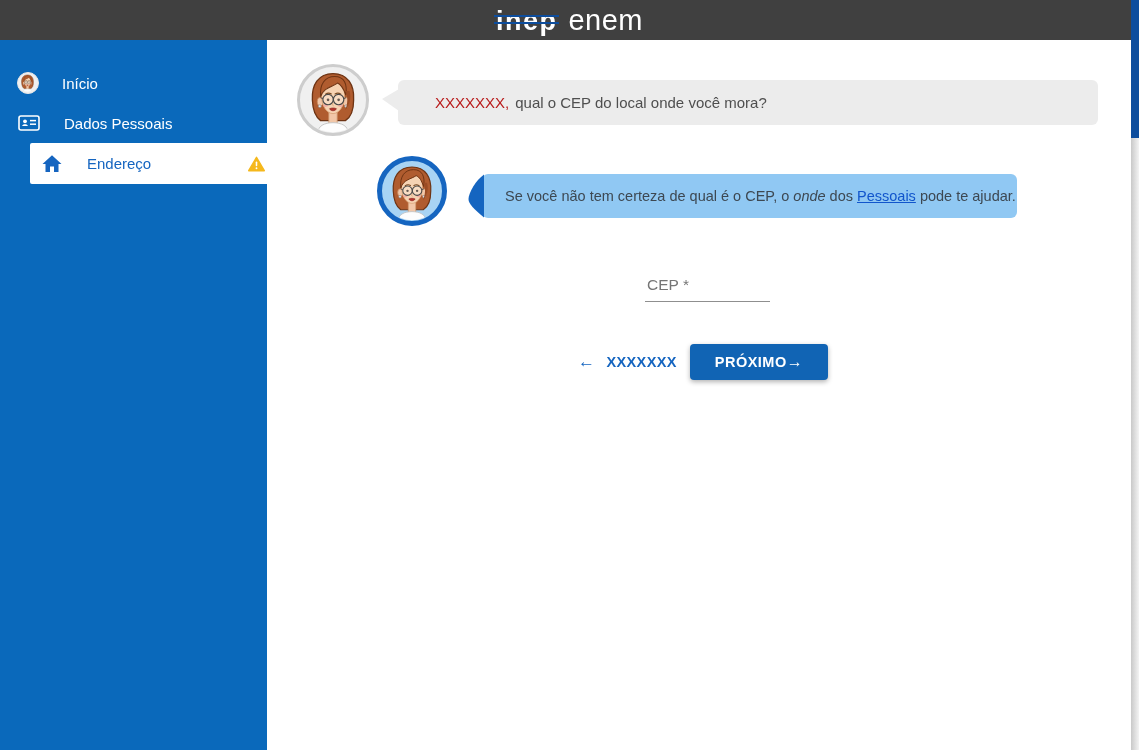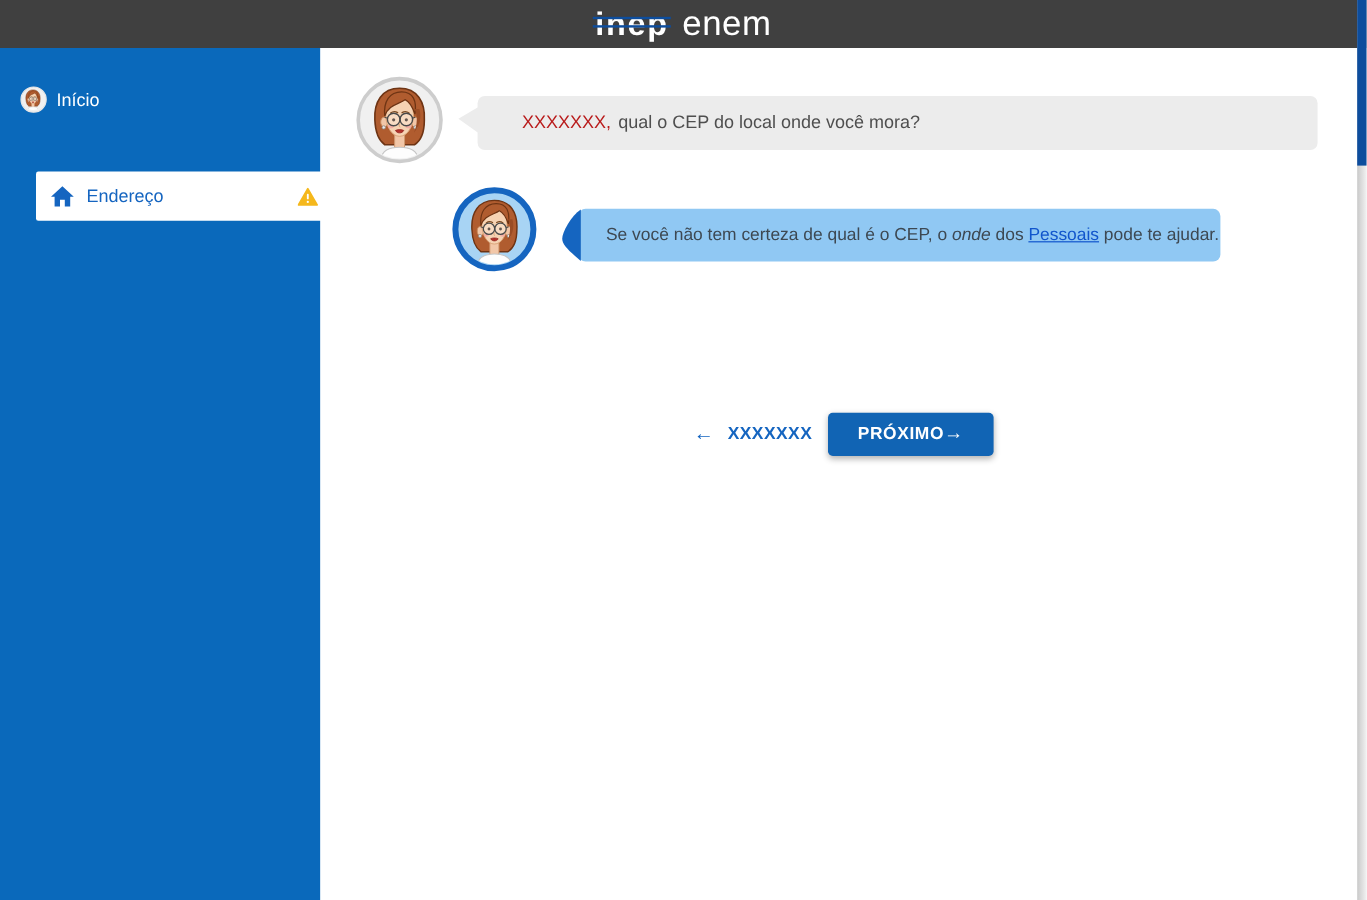--- a/index.html
+++ b/index.html
@@ -18,21 +18,21 @@
   .logo { display:flex; align-items:baseline; gap:11px; color:#fff; }
   .logo-inep { position:relative; font-size:27px; font-weight:900; letter-spacing:1.5px; line-height:1; }
   .logo-inep .stripe { position:absolute; left:-2px; right:-2px; height:2.5px; background:#0d4d9d; }
   .logo-inep .stripe.s1 { top:7px; } .logo-inep .stripe.s2 { top:14px; }
   .logo-enem { font-size:29px; font-weight:400; letter-spacing:0.5px; line-height:1; }
 
   
   .sidebar { position:absolute; top:40px; left:0; width:267px; height:710px; background:#0a69bb; }
   .side-item {
     position:absolute; left:0; width:267px; height:40px;
-    display:flex; align-items:center; gap:8px; padding-left:17px;
+    display:flex; align-items:center; gap:23px; padding-left:17px;
     color:#ffffff; font-size:15px; cursor:pointer;
   }
   .side-item.i1 { top:23px; }
   .side-item.i2 { top:63px; }
   .side-item.active {
     top:103px; left:14px; width:253px; height:41px;
     background:#ffffff; color:#1565c0; padding-left:10px;
     border-radius:2px 0 0 2px;
     margin-left:16px;
   }
@@ -155,20 +155,30 @@
 
   <nav class="sidebar">
     <div class="side-item i1">
       <span class="mini-avatar">
         <svg viewBox="0 0 80 80" width="19" height="19">
             <use href="#avatar-woman"></use>
           </svg>
       </span>
       <span>Início</span>
     </div>
+    <div class="side-item i2">
+      <svg class="side-icon" width="24" height="24" viewBox="0 0 24 24">
+        <rect x="2" y="5" width="20" height="14" rx="2" fill="none" stroke="#ffffff" stroke-width="1.6"></rect>
+        <circle cx="8" cy="10.3" r="1.9" fill="#ffffff"></circle>
+        <path d="M5.2 15 C5.2 12.8 10.8 12.8 10.8 15 Z" fill="#ffffff"></path>
+        <line x1="13" y1="9.6" x2="19" y2="9.6" stroke="#ffffff" stroke-width="1.5"></line>
+        <line x1="13" y1="13.2" x2="19" y2="13.2" stroke="#ffffff" stroke-width="1.5"></line>
+      </svg>
+      <span>Dados Pessoais</span>
+    </div>
     <div class="side-item active">
       <svg class="side-icon" width="24" height="24" viewBox="0 0 24 24">
         <path d="M12 3.2 L2.5 12 L5.5 12 L5.5 20 L10 20 L10 14.5 L14 14.5 L14 20 L18.5 20 L18.5 12 L21.5 12 Z" fill="#1565c0"></path>
       </svg>
       <span>Endereço</span>
       <span class="warn-wrap">
         <svg width="17" height="16" viewBox="0 0 24 22">
           <path d="M12 1.5 L23 20.5 L1 20.5 Z" fill="#f5b81c" stroke="#f5b81c" stroke-width="2" stroke-linejoin="round"></path>
           <rect x="10.9" y="7.5" width="2.2" height="6.5" rx="1" fill="#ffffff"></rect>
           <circle cx="12" cy="17" r="1.3" fill="#ffffff"></circle>
@@ -197,20 +207,21 @@
   </div>
   <div class="bubble bubble-blue">
     <svg class="tail" width="18" height="44" viewBox="0 0 18 44">
       <path d="M17 0.5 C9 6 1.5 19 1.5 25 C1.5 30 7 35 17 43.5 Z" fill="#1565c0"></path>
     </svg>
     <span>
       <span>Se você não tem certeza de qual é o CEP, o </span><i>onde</i><span> dos </span><a>Pessoais</a><span> pode te ajudar.</span>
     </span>
   </div>
 
+  <input class="cep-input" type="text" placeholder="CEP *" style="">
 
   <button class="btn-back">
     <span class="arr">←</span>
     <span>XXXXXXX</span>
   </button>
   <button class="btn-next">
     <span>PRÓXIMO</span>
     <span class="arr">→</span>
   </button>
 

